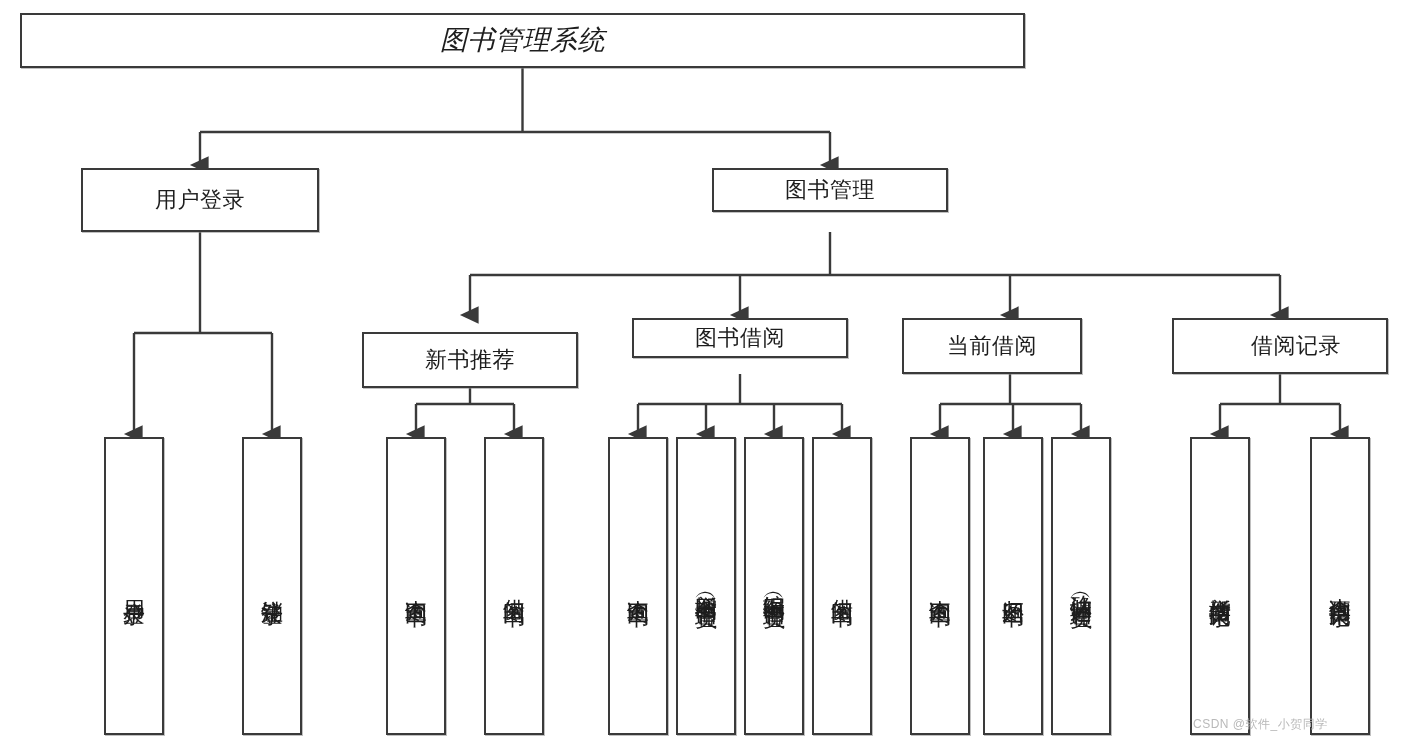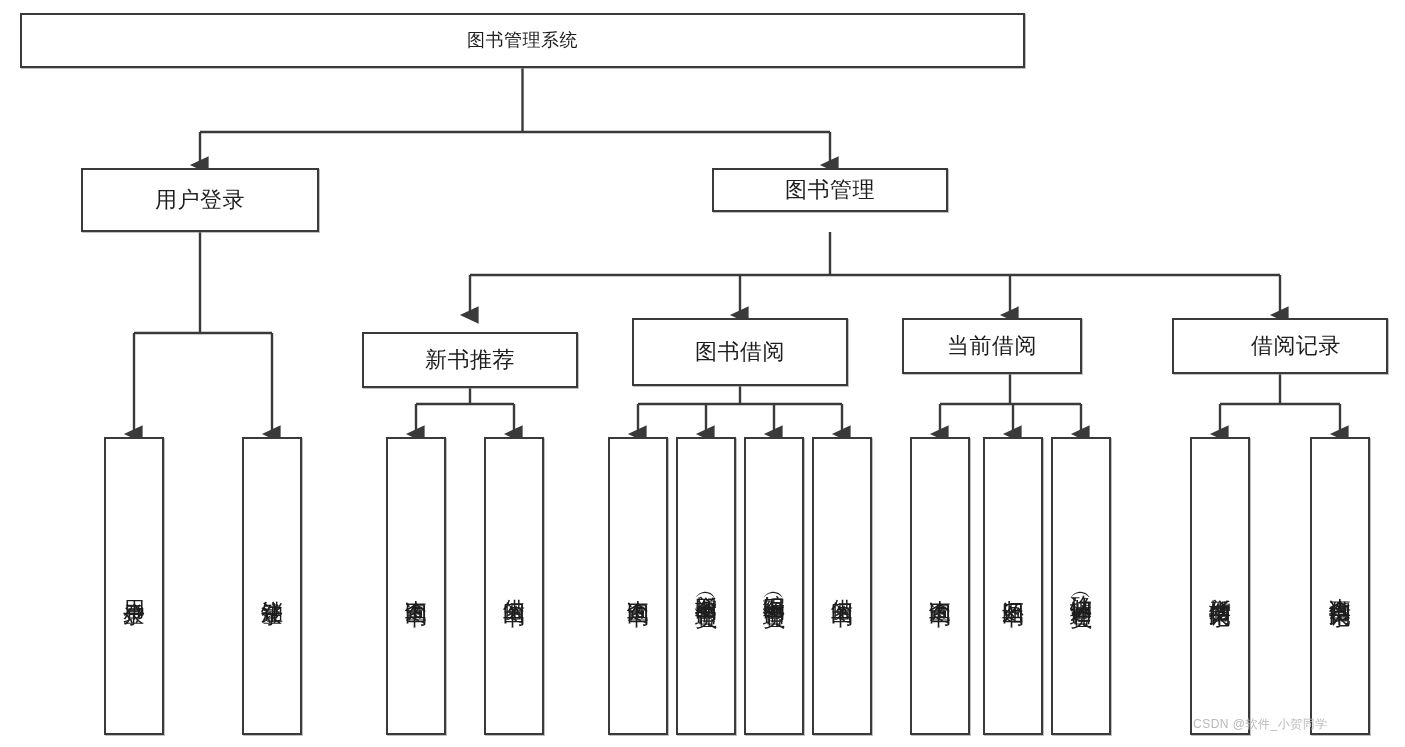--- a/index.html
+++ b/index.html
@@ -45,21 +45,21 @@
     writing-mode: horizontal-tb;
     font-size: 22px;
   }
   .node.vertical .label {
     writing-mode: vertical-rl;
     text-orientation: upright;
     font-size: 22px;
     letter-spacing: 2px;
     line-height: 1;
   }
-  .node.root .label { font-size: 18px; }
+  .node.root .label { font-size: 27px; font-style: italic; }
   .watermark {
     position: absolute;
     color: #b9b9b9;
     font-size: 12px;
     white-space: nowrap;
     letter-spacing: 0.5px;
     pointer-events: none;
   }
 </style>
 </head>
@@ -115,21 +115,21 @@
       </div>
       <div class="node horizontal" style="left: 81px; top: 168px; width: 238px; height: 64px;">
         <span class="label">用户登录</span>
       </div>
       <div class="node horizontal" style="left: 712px; top: 168px; width: 236px; height: 44px;">
         <span class="label">图书管理</span>
       </div>
       <div class="node horizontal" style="left: 362px; top: 332px; width: 216px; height: 56px;">
         <span class="label">新书推荐</span>
       </div>
-      <div class="node horizontal" style="left: 632px; top: 318px; width: 216px; height: 68px;">
+      <div class="node horizontal" style="left: 632px; top: 318px; width: 216px; height: 40px;">
         <span class="label">图书借阅</span>
       </div>
       <div class="node horizontal" style="left: 902px; top: 318px; width: 180px; height: 56px;">
         <span class="label">当前借阅</span>
       </div>
       <div class="node horizontal" style="left: 1172px; top: 318px; width: 216px; height: 56px; padding-left: 32px;">
         <span class="label">借阅记录</span>
       </div>
       <div class="node vertical" style="left: 104px; top: 437px; width: 60px; height: 298px;">
         <span class="label">用户登录</span>

